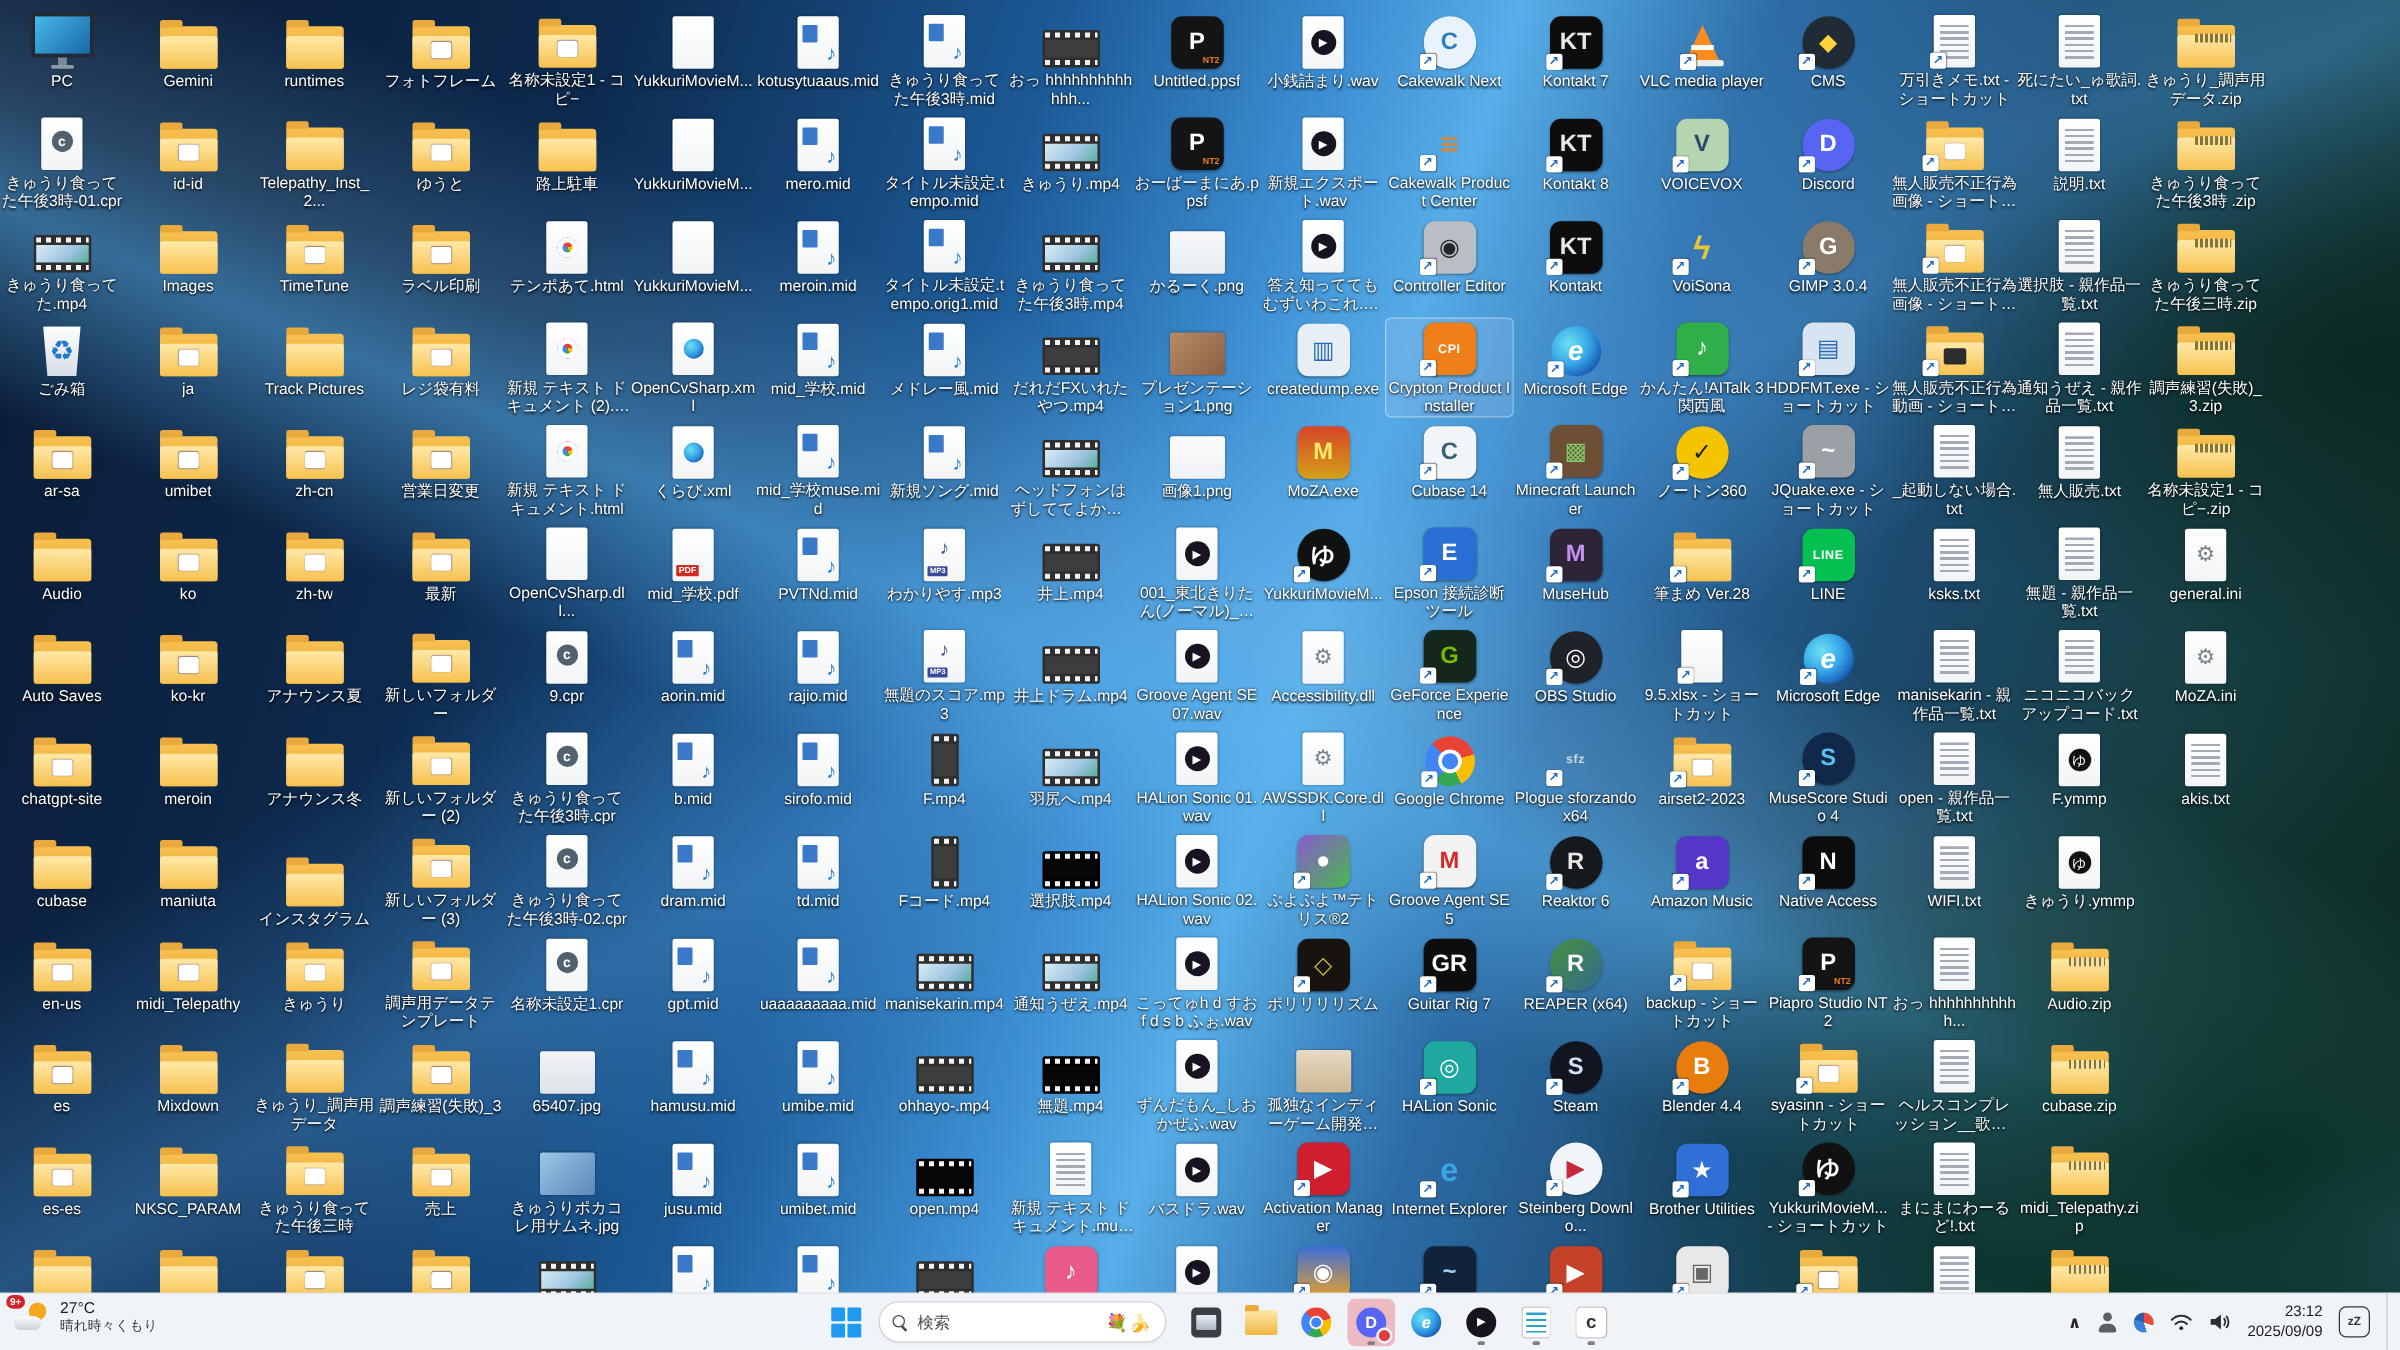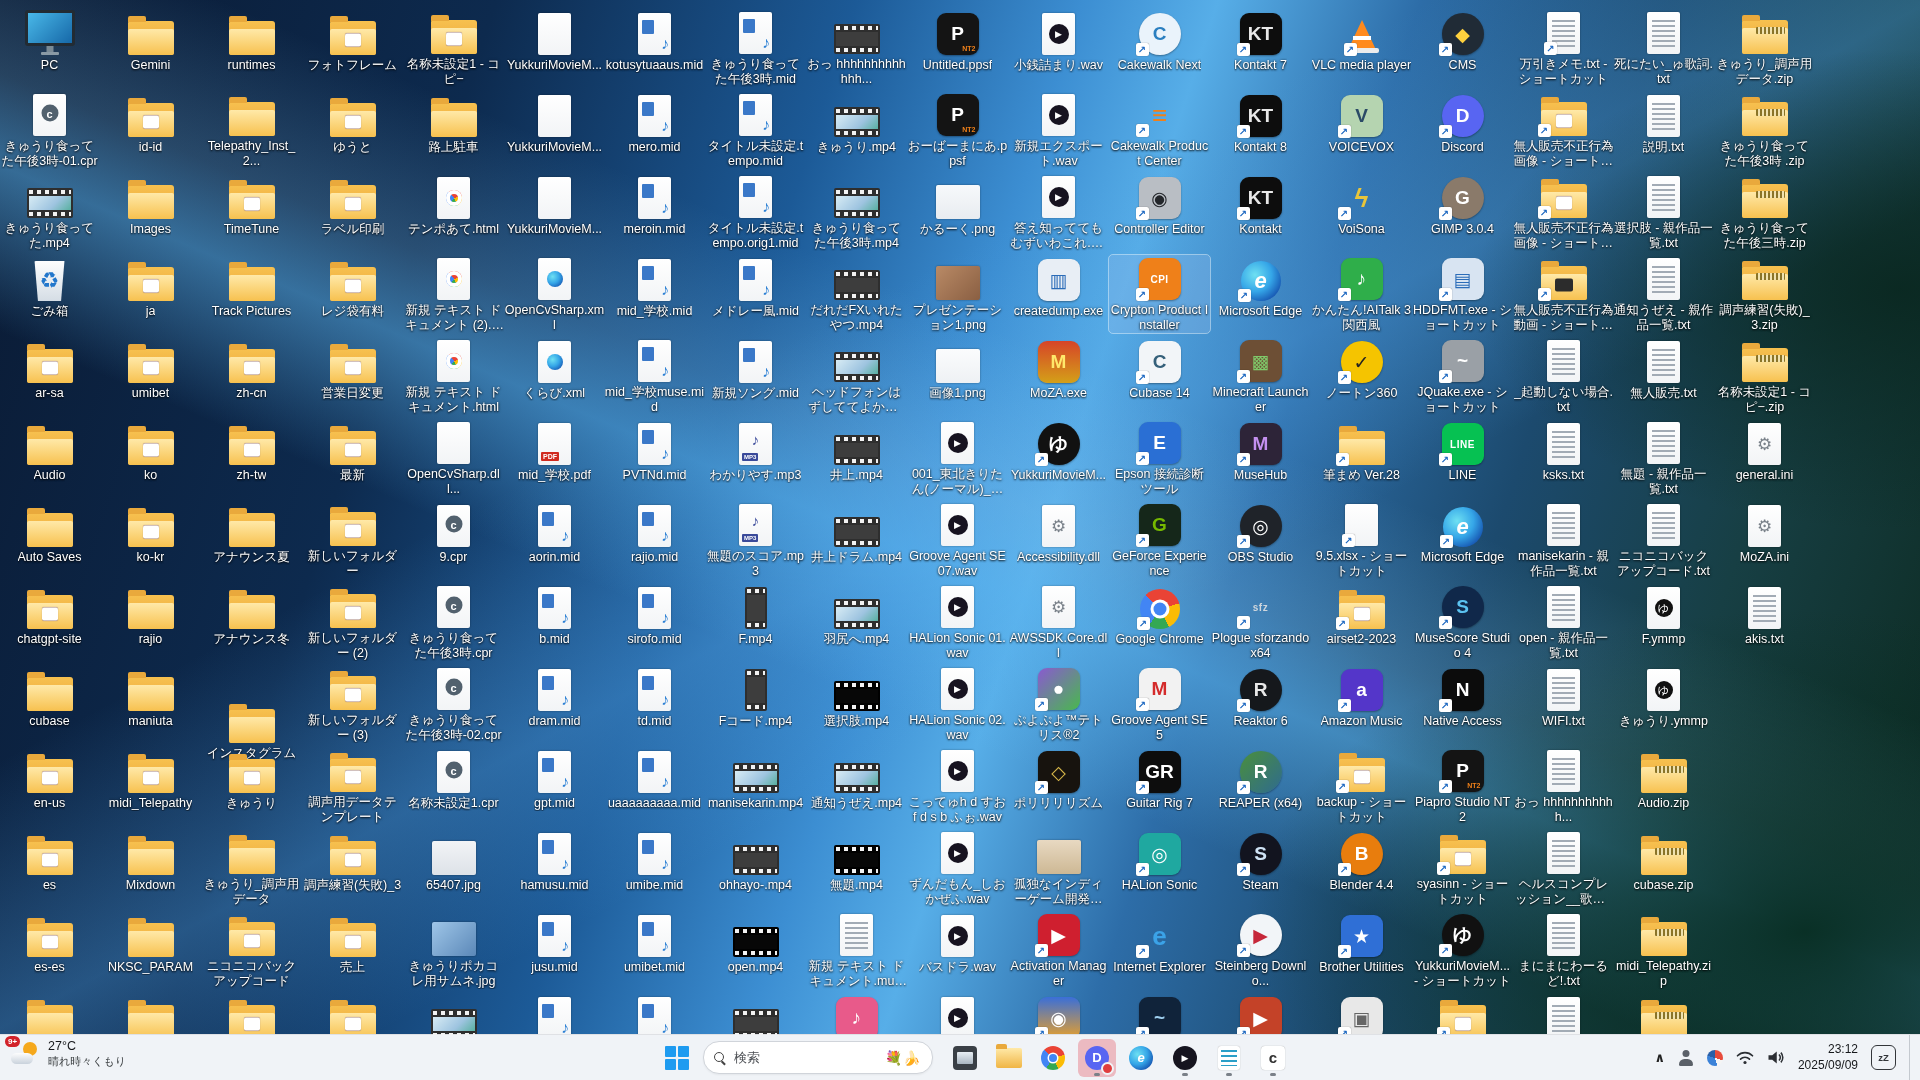--- a/index.html
+++ b/index.html
@@ -1153,21 +1153,21 @@
         <span class="folder">
           <i class="chip"></i>
         </span>
       </div>
       <div class="lbl">chatgpt-site</div>
     </div>
     <div class="cell" style="left:100px;top:583px">
       <div class="ic">
         <span class="folder"></span>
       </div>
-      <div class="lbl">rajio</div>
+      <div class="lbl">meroin</div>
     </div>
     <div class="cell" style="left:201px;top:583px">
       <div class="ic">
         <span class="folder"></span>
       </div>
       <div class="lbl">アナウンス冬</div>
     </div>
     <div class="cell" style="left:302px;top:583px">
       <div class="ic">
         <span class="folder">
@@ -1299,21 +1299,21 @@
         <span class="folder"></span>
       </div>
       <div class="lbl">cubase</div>
     </div>
     <div class="cell" style="left:100px;top:665px">
       <div class="ic">
         <span class="folder"></span>
       </div>
       <div class="lbl">maniuta</div>
     </div>
-    <div class="cell" style="left:201px;top:697px">
+    <div class="cell" style="left:201px;top:679px">
       <div class="ic">
         <span class="folder"></span>
       </div>
       <div class="lbl">インスタグラム</div>
     </div>
     <div class="cell" style="left:302px;top:665px">
       <div class="ic">
         <span class="folder">
           <i class="chip"></i>
         </span>
@@ -1728,21 +1728,21 @@
         <span class="folder"></span>
       </div>
       <div class="lbl">NKSC_PARAM</div>
     </div>
     <div class="cell" style="left:201px;top:911px">
       <div class="ic">
         <span class="folder">
           <i class="chip"></i>
         </span>
       </div>
-      <div class="lbl">ニコニコバックアップコード</div>
+      <div class="lbl">きゅうり食ってた午後三時</div>
     </div>
     <div class="cell" style="left:302px;top:911px">
       <div class="ic">
         <span class="folder">
           <i class="chip"></i>
         </span>
       </div>
       <div class="lbl">売上</div>
     </div>
     <div class="cell" style="left:403px;top:911px">

